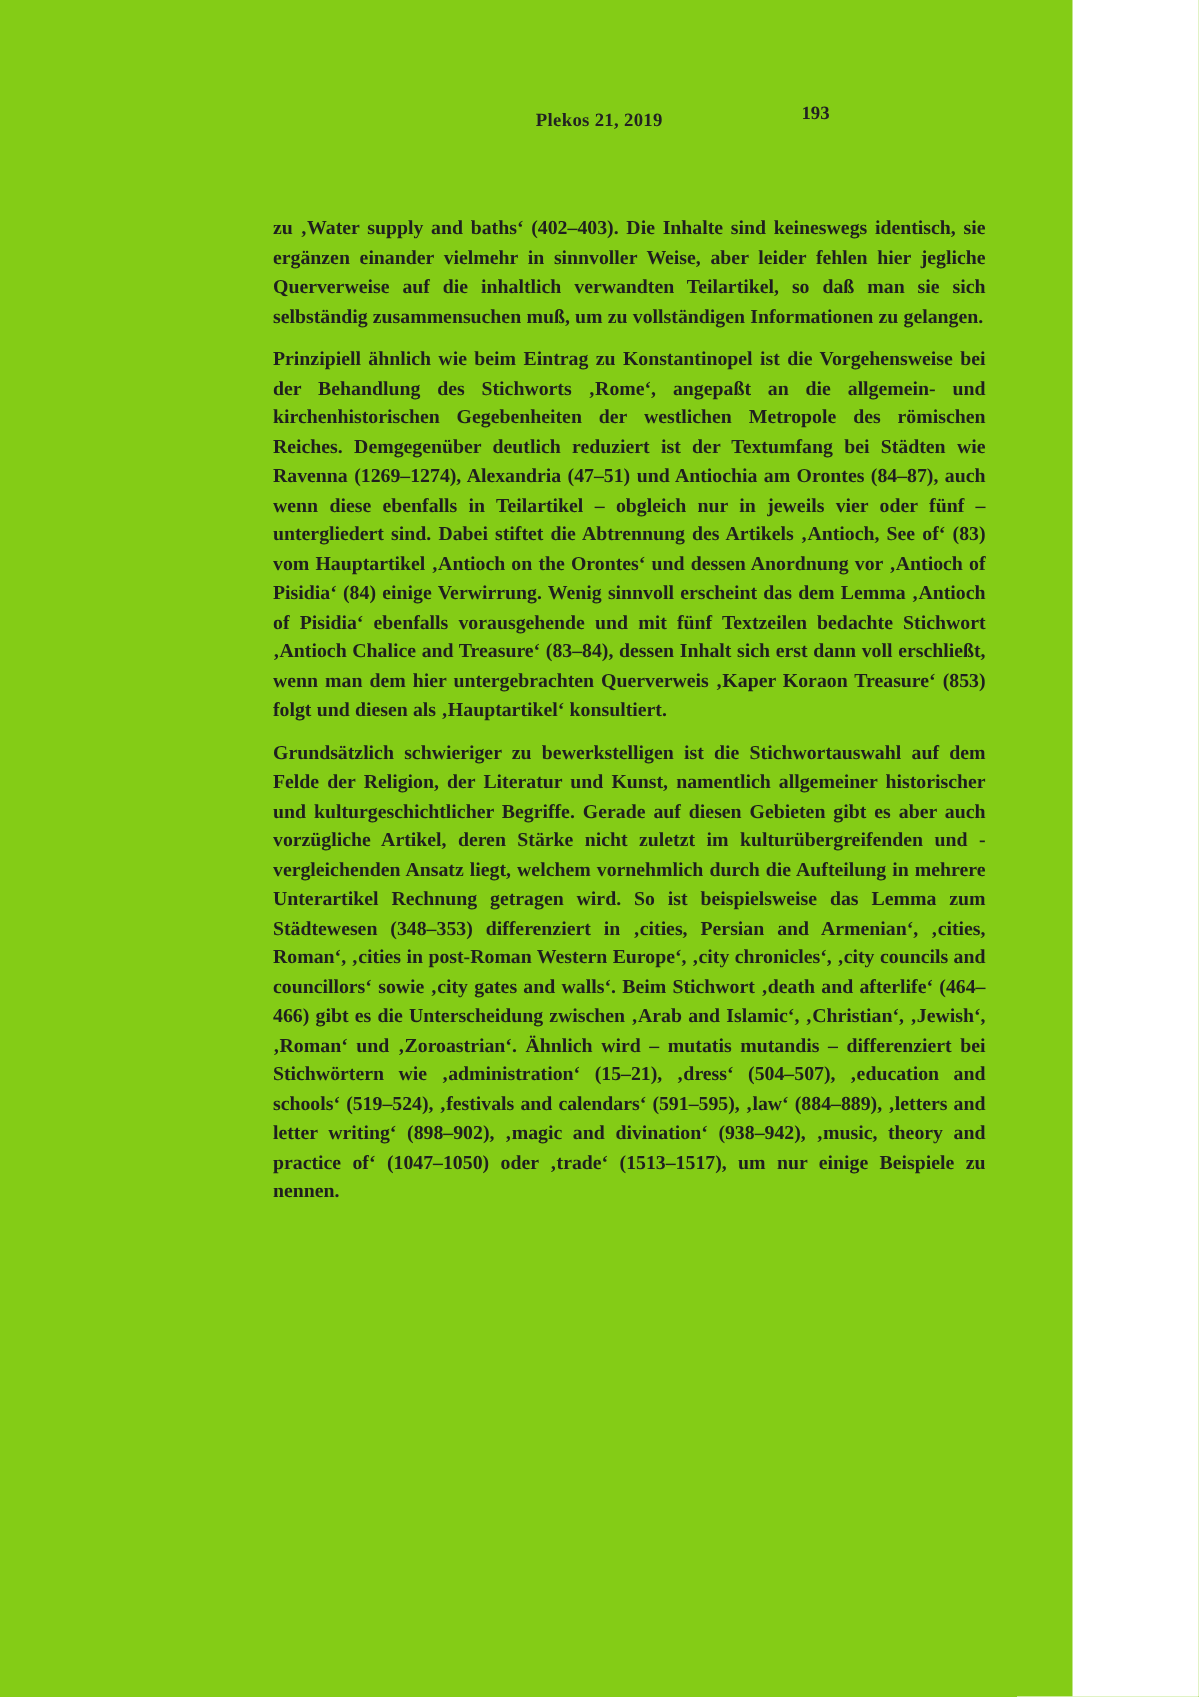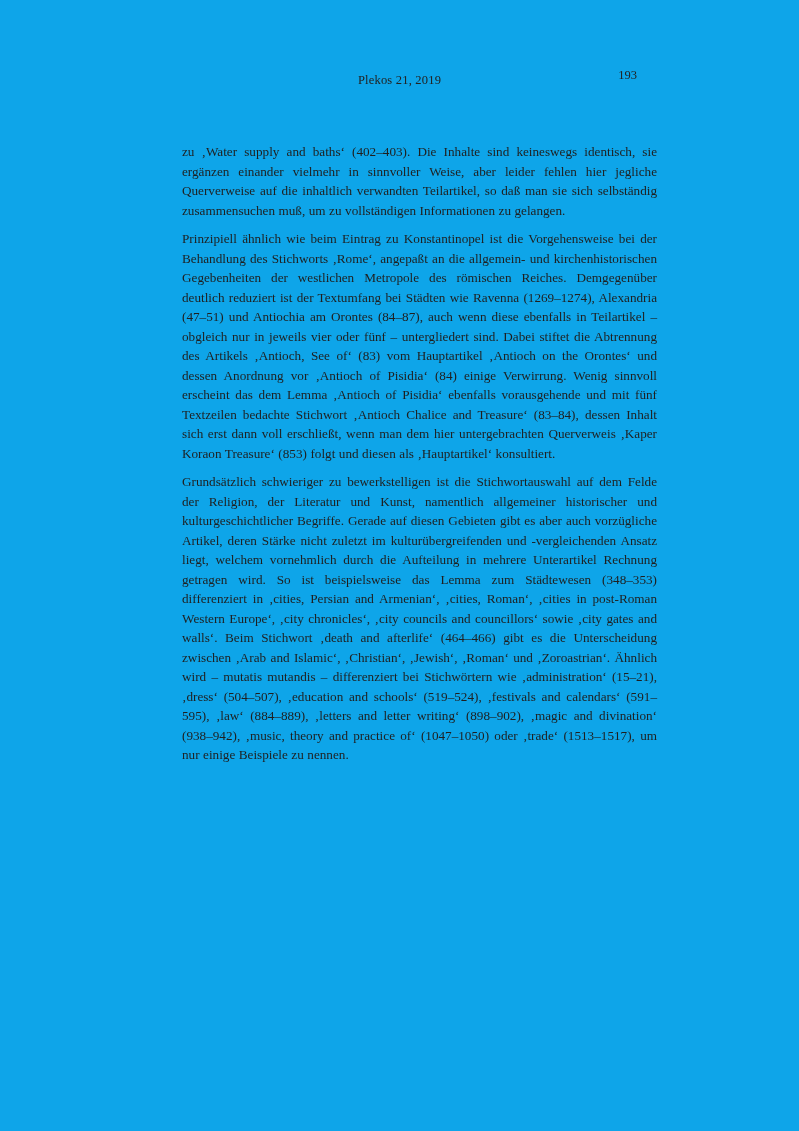--- a/index.html
+++ b/index.html
@@ -2,26 +2,27 @@
 <html lang="de"><head>
   <meta charset="utf-8">
   <style>
     html, body {
       margin: 0;
       padding: 0;
       background: #ffffff;
     }
     .page {
       position: relative;
-      width: 799px;
+      width: 715px;
       height: 1131px;
-      background: #0ea5e9;
+      background: #84cc16;
       font-family: "Liberation Serif", "DejaVu Serif", serif;
       color: #1f1f1f;
       overflow: hidden;
+      font-weight: bold;
     }
     .running-header {
       position: absolute;
       top: 73px;
       left: 162px;
       width: 475px;
       text-align: center;
       font-size: 12.5px;
       line-height: 14px;
       letter-spacing: 0.2px;

